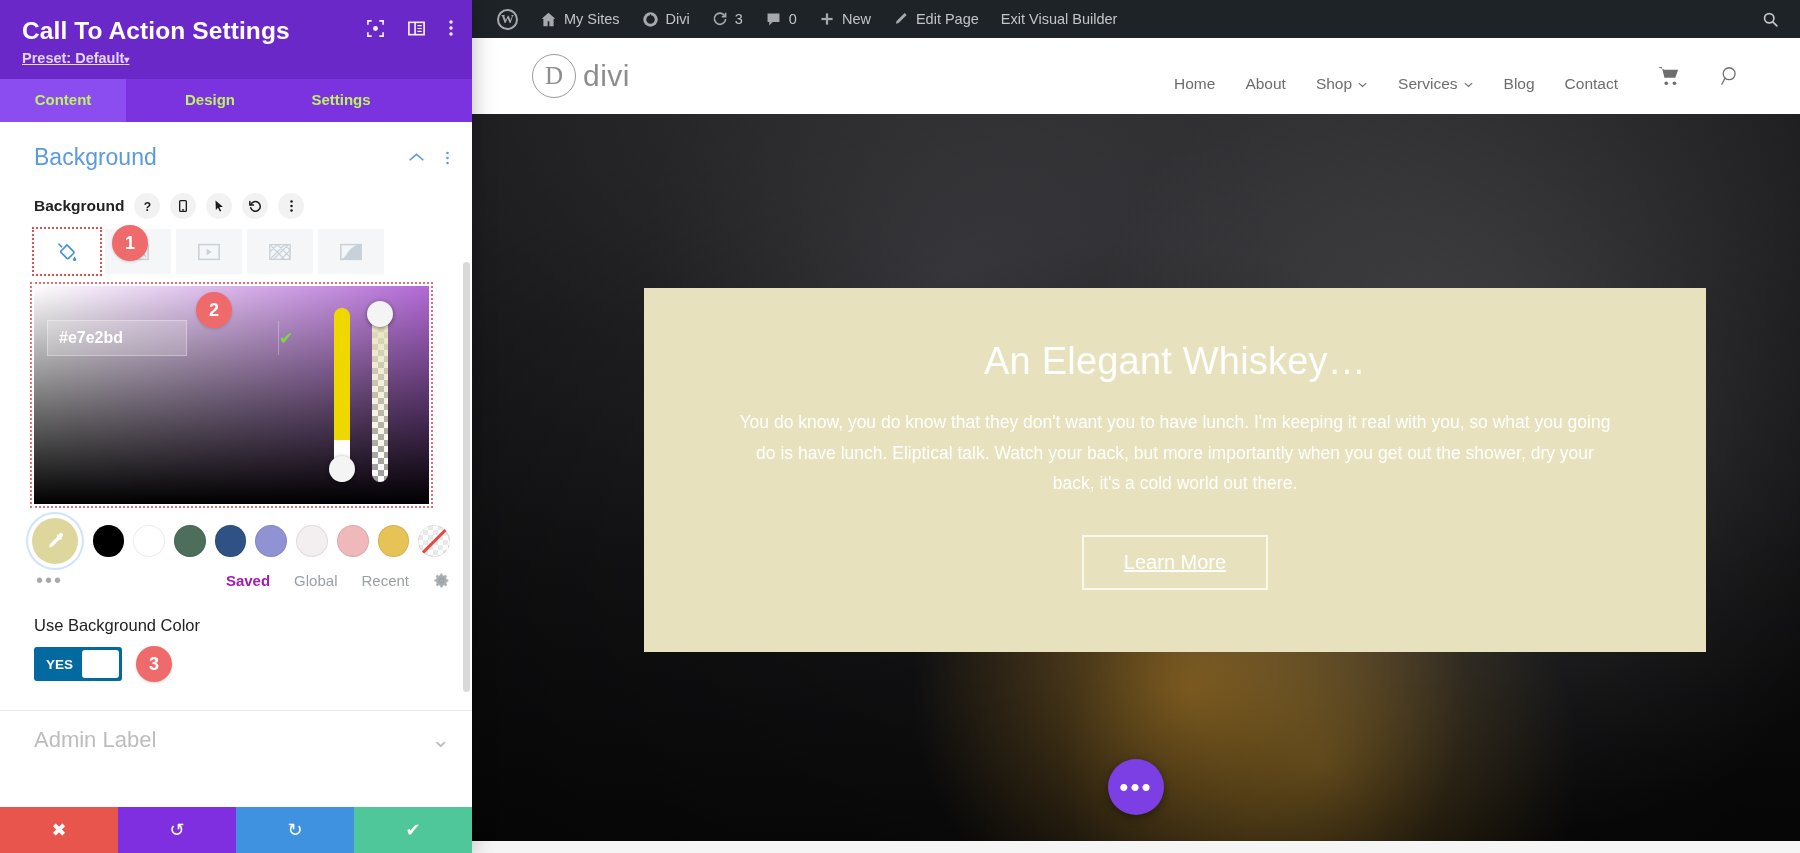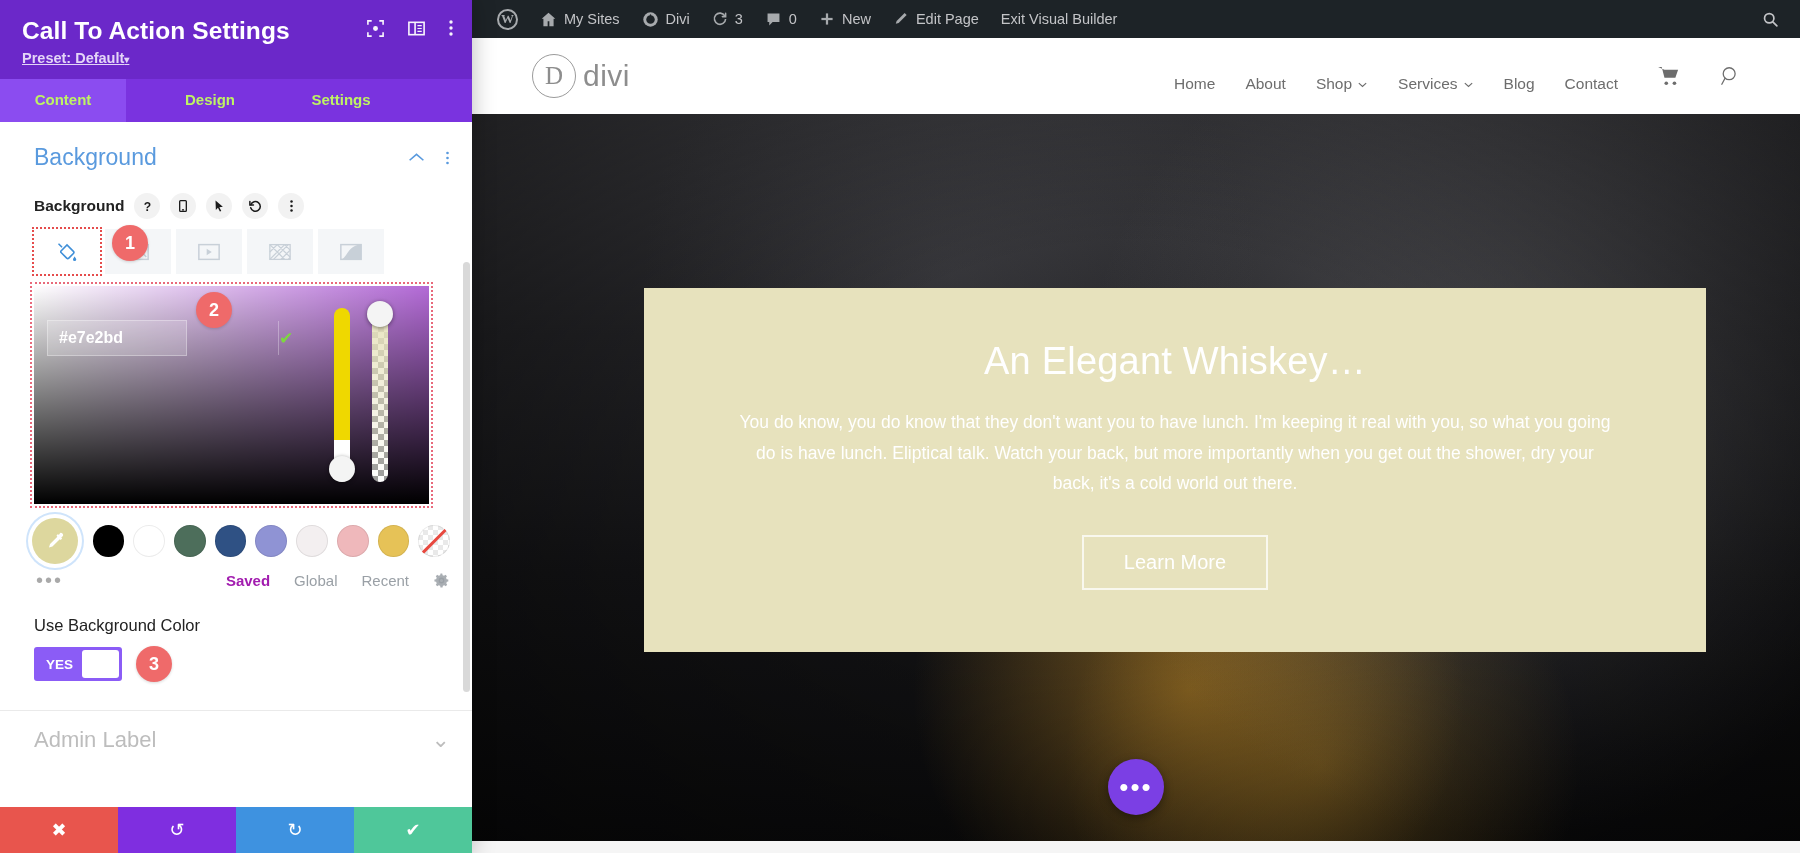--- a/index.html
+++ b/index.html
@@ -180,21 +180,21 @@
   }
   .dots3 { color: #a9a9a9; font-size: 20px; letter-spacing: 2px; line-height: 1; cursor: pointer; }
   .sw-tabs { display: flex; align-items: center; gap: 24px; }
   .sw-tab { font-size: 15px; color: #9aa0a6; cursor: pointer; }
   .sw-tab.active { color: #a21caf; font-weight: bold; }
 
   .toggle-block { padding: 26px 22px 0 34px; }
   .toggle-label { font-size: 16.5px; color: #222; margin-bottom: 11px; }
   .toggle-row { display: flex; align-items: center; gap: 14px; position: relative; }
   .toggle {
-    width: 88px; height: 34px; background: #8b5cf6; border-radius: 3px;
+    width: 88px; height: 34px; background: #0369a1; border-radius: 3px;
     display: flex; align-items: center; cursor: pointer; padding: 3px;
   }
   .toggle .tlab {
     color: #fff; font-size: 13.5px; font-weight: bold; width: 45px; text-align: center;
   }
   .toggle .tknob { width: 37px; height: 28px; background: #fff; border-radius: 3px; }
 
   .divider { height: 1px; background: #eaeaea; margin: 28px 0 0 0; }
   .admin-label {
     padding: 16px 22px 0 34px; display: flex; align-items: center;
@@ -280,21 +280,21 @@
     font-size: 38px; color: #fff; font-weight: normal;
     font-family: "Liberation Sans", sans-serif; letter-spacing: .2px;
   }
   .cta-text {
     margin-top: 24px; font-size: 17.5px; line-height: 1.75; color: #fff;
     max-width: 930px; margin-left: auto; margin-right: auto;
   }
   .cta-btn {
     display: inline-block; margin-top: 36px;
     padding: 14px 40px; border: 2px solid rgba(255,255,255,.75);
-    color: #fff; font-size: 20px; cursor: pointer;
+    color: #fff; font-size: 20px; cursor: pointer; text-decoration: underline;
   }
   .fab {
     position: absolute; left: 50%; transform: translateX(-50%);
     bottom: 38px; width: 56px; height: 56px; border-radius: 50%;
     background: #7b3fe4; color: #fff;
     display: flex; align-items: center; justify-content: center;
     font-size: 26px; letter-spacing: 2px; cursor: pointer;
     box-shadow: 0 3px 10px rgba(0,0,0,.4);
   }
   .hero-bottom-bar {

